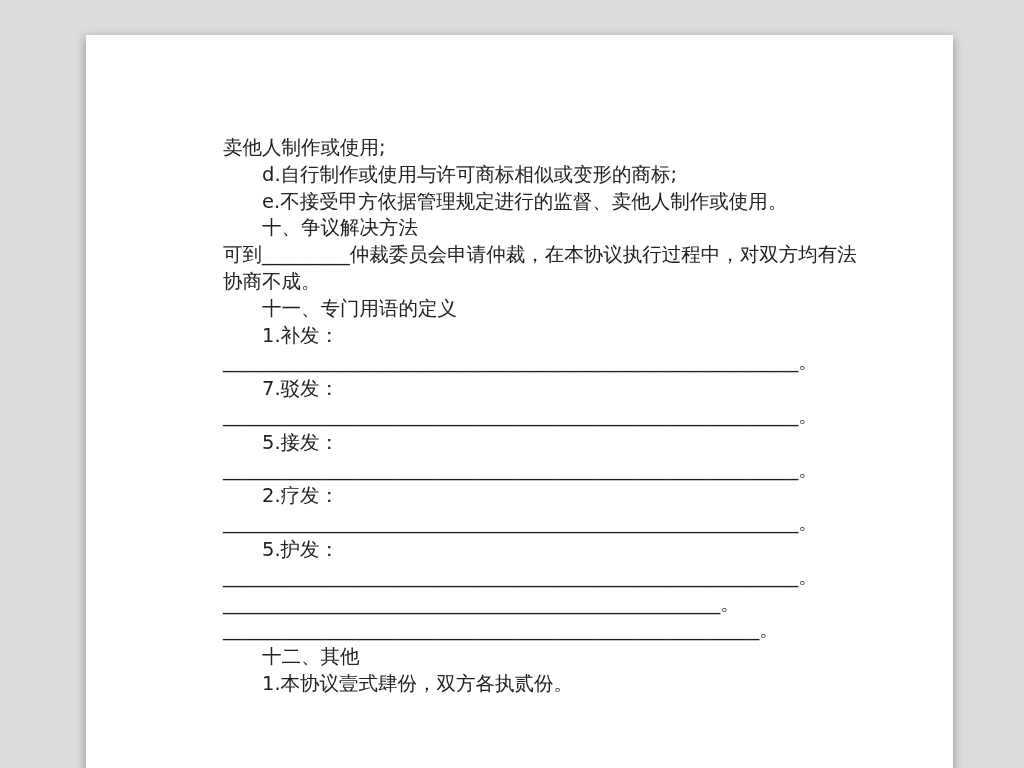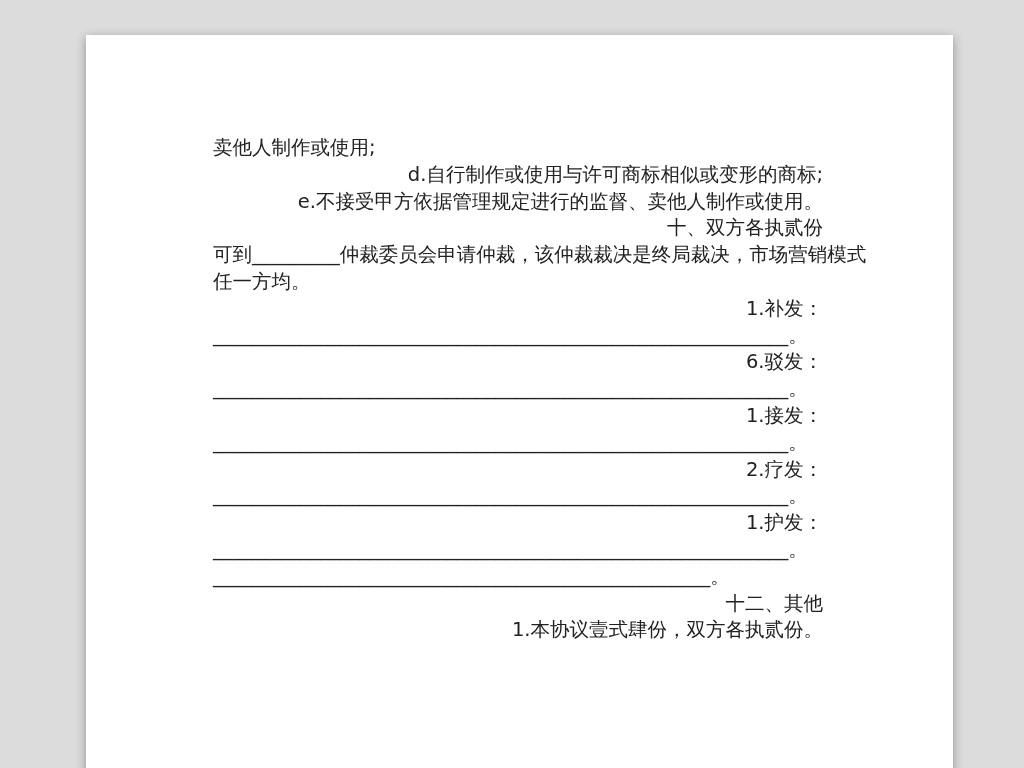--- a/index.html
+++ b/index.html
@@ -27,46 +27,48 @@
     box-shadow: 0 3px 10px rgba(0,0,0,0.35);
   }
   .content {
     padding: 100px 130px 0 127px;
     font-size: 19.5px;
     line-height: 26.8px;
   }
   .line {
     white-space: pre;
     overflow: visible;
+    margin-left: 10px;
   }
   .line.indent {
     padding-left: 39px;
-    text-align: right;
   }
 </style>
 </head>
 <body style="background: rgb(220, 220, 220);">
 
 <div class="preview-bg">
   <div class="page" style="background: rgb(255, 255, 255);">
     <div class="content" style="color: rgb(33, 33, 33);">
         <div class="line">卖他人制作或使用;</div>
         <div class="line indent">d.自行制作或使用与许可商标相似或变形的商标;</div>
         <div class="line indent">e.不接受甲方依据管理规定进行的监督、卖他人制作或使用。</div>
-        <div class="line indent">十、双方各执贰份</div>
-        <div class="line">可到_________仲裁委员会申请仲裁，该仲裁裁决是终局裁决，市场营销模式</div>
-        <div class="line">任一方均。</div>
+        <div class="line indent">十、争议解决方法</div>
+        <div class="line">可到_________仲裁委员会申请仲裁，在本协议执行过程中，对双方均有法</div>
+        <div class="line">协商不成。</div>
+        <div class="line indent">十一、专门用语的定义</div>
         <div class="line indent">1.补发：</div>
         <div class="line">___________________________________________________________。</div>
-        <div class="line indent">6.驳发：</div>
+        <div class="line indent">7.驳发：</div>
         <div class="line">___________________________________________________________。</div>
-        <div class="line indent">1.接发：</div>
+        <div class="line indent">5.接发：</div>
         <div class="line">___________________________________________________________。</div>
         <div class="line indent">2.疗发：</div>
         <div class="line">___________________________________________________________。</div>
-        <div class="line indent">1.护发：</div>
+        <div class="line indent">5.护发：</div>
         <div class="line">___________________________________________________________。</div>
         <div class="line">___________________________________________________。</div>
+        <div class="line">_______________________________________________________。</div>
         <div class="line indent">十二、其他</div>
         <div class="line indent">1.本协议壹式肆份，双方各执贰份。</div>
       </div>
   </div>
 </div>
 
 </body></html>

